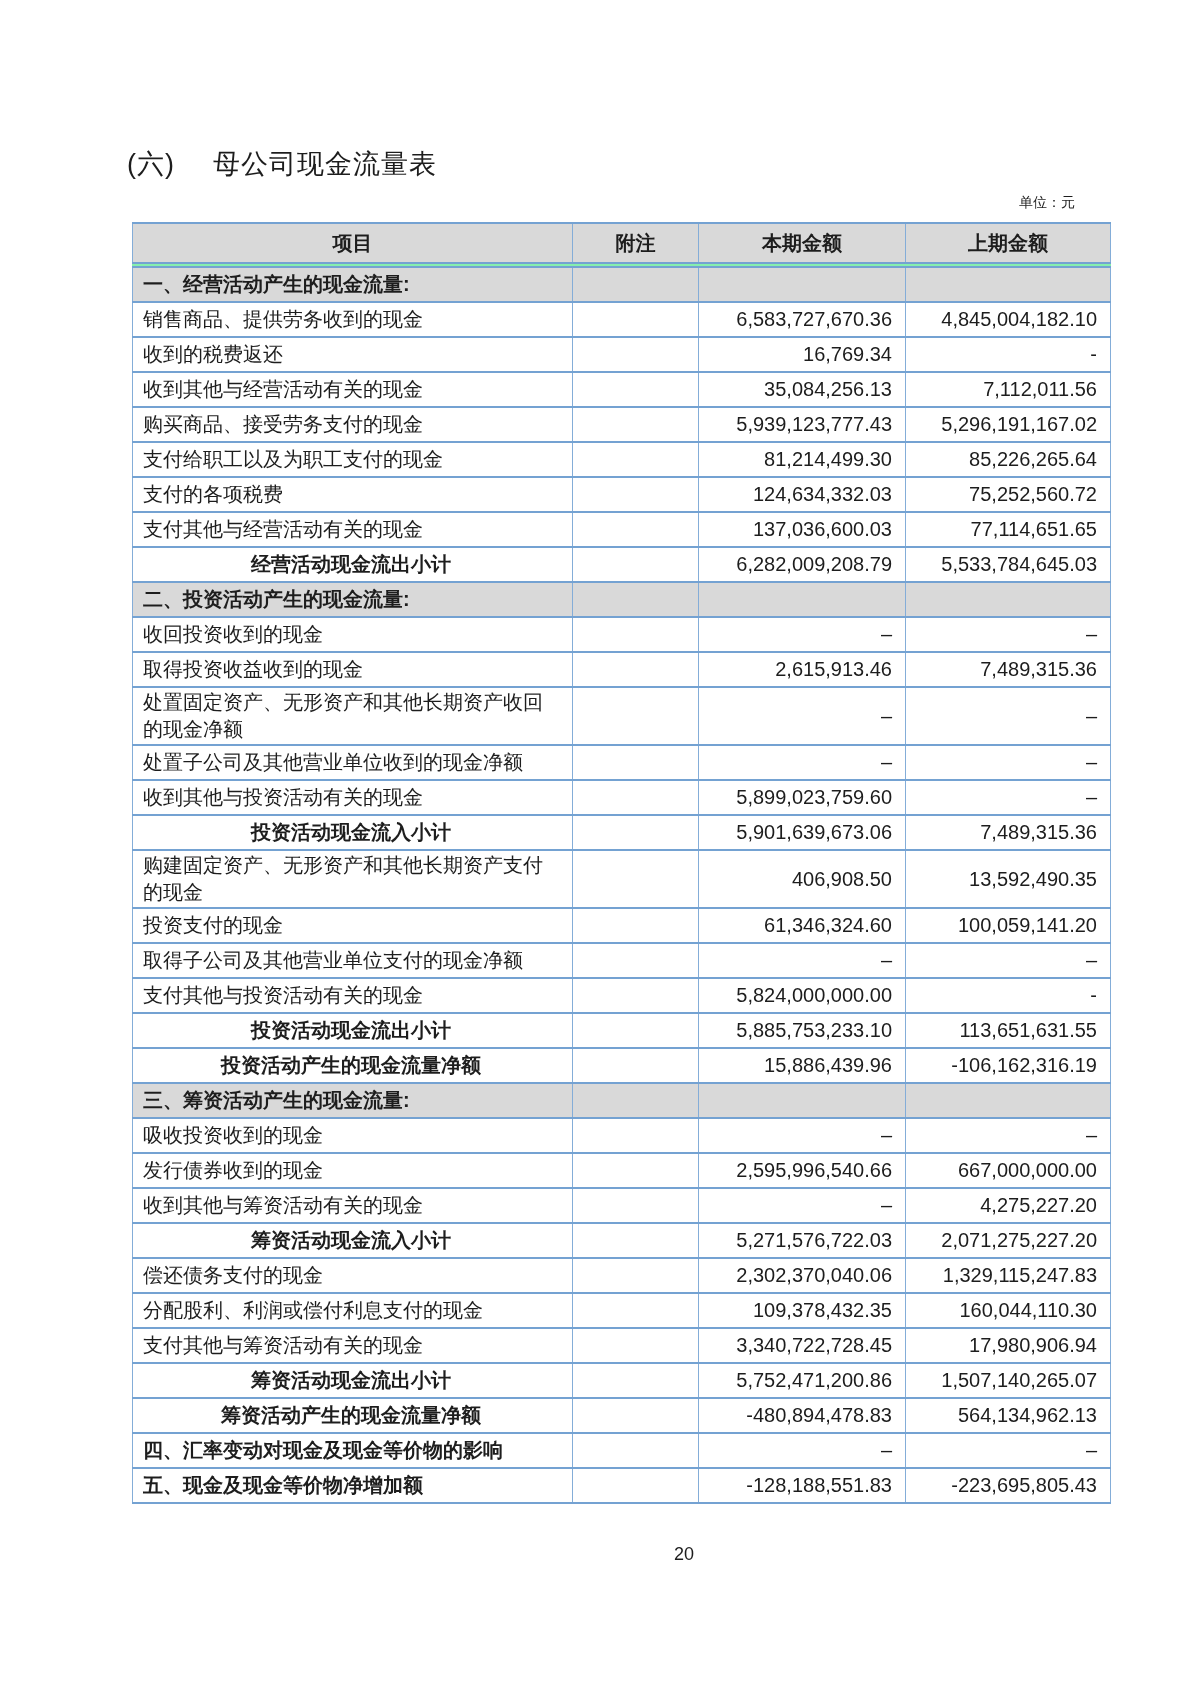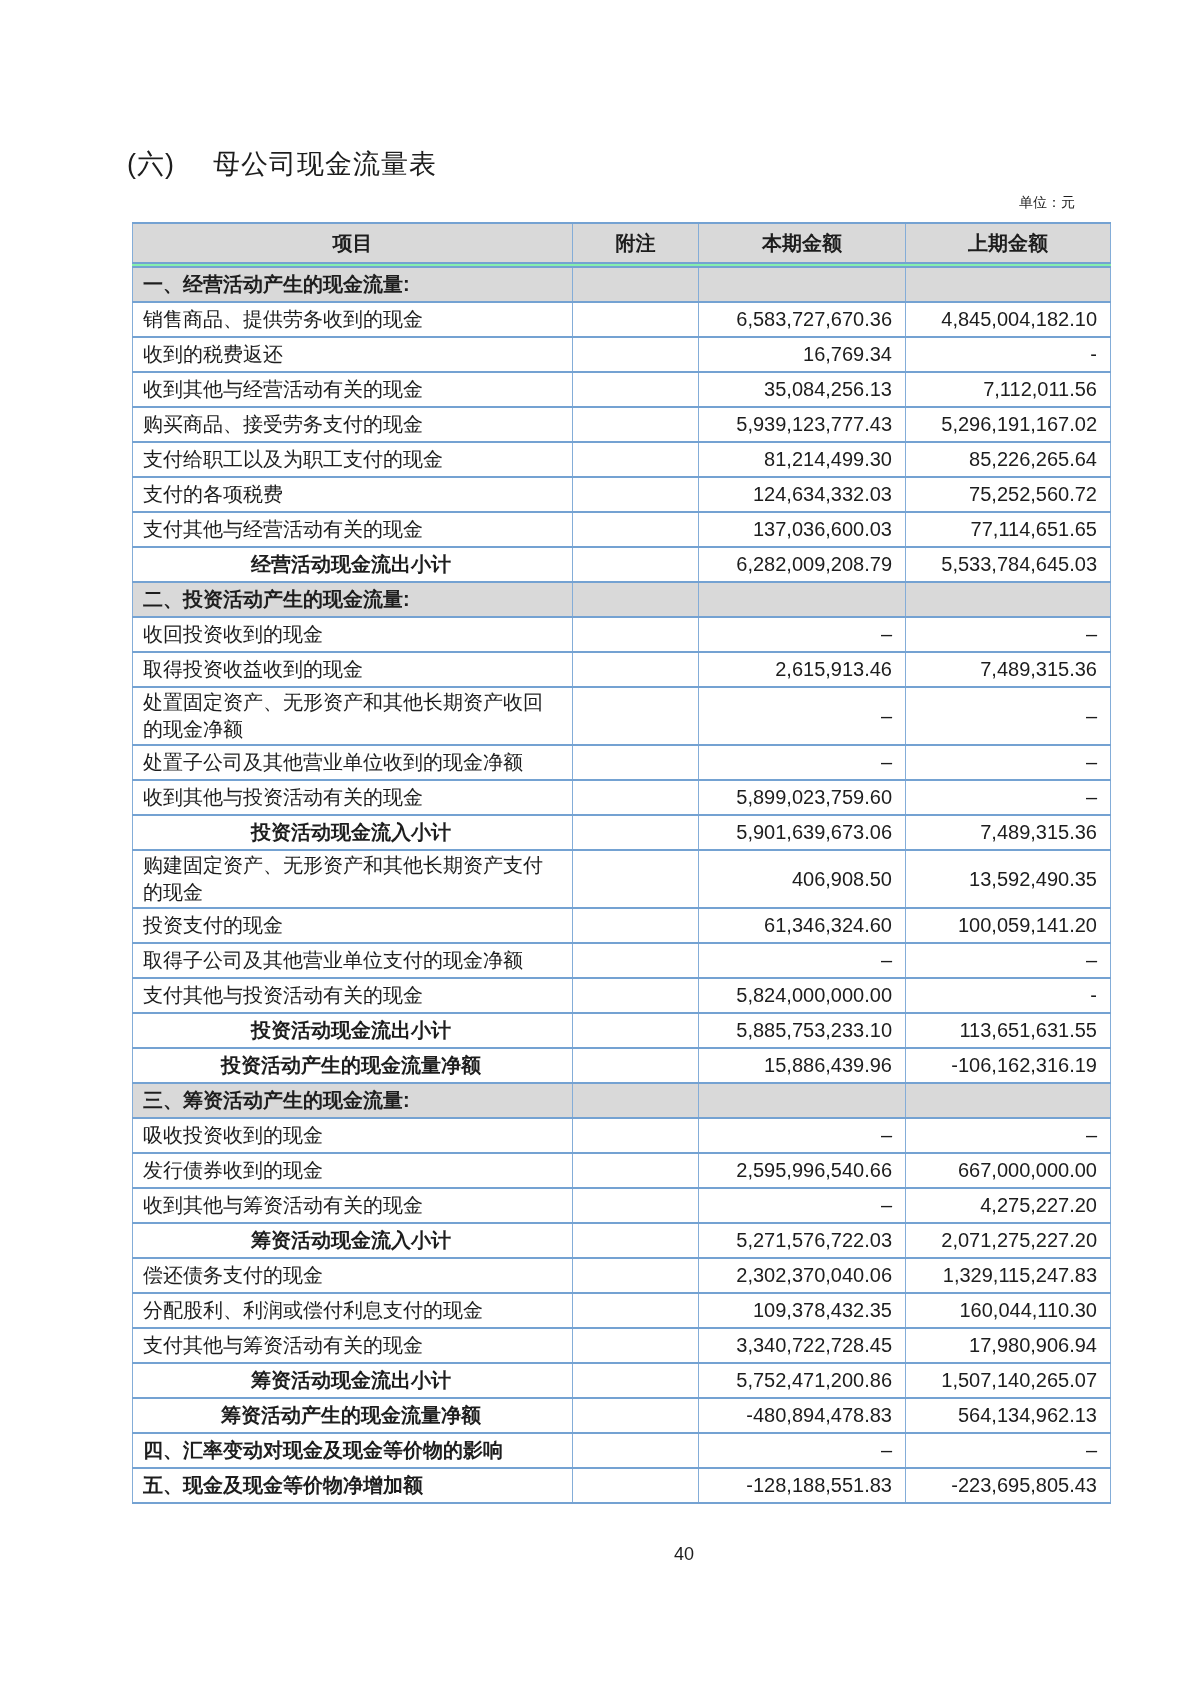--- a/index.html
+++ b/index.html
@@ -283,13 +283,13 @@
   </tr>
       <tr class="row-bolddata">
     <td class="c-item">五、现金及现金等价物净增加额</td>
     <td class="c-note"></td>
     <td class="c-num">-128,188,551.83</td>
     <td class="c-num">-223,695,805.43</td>
   </tr>
     </tbody>
 </table>
 
-<div class="page-number">40</div>
+<div class="page-number">20</div>
 
 </body></html>

